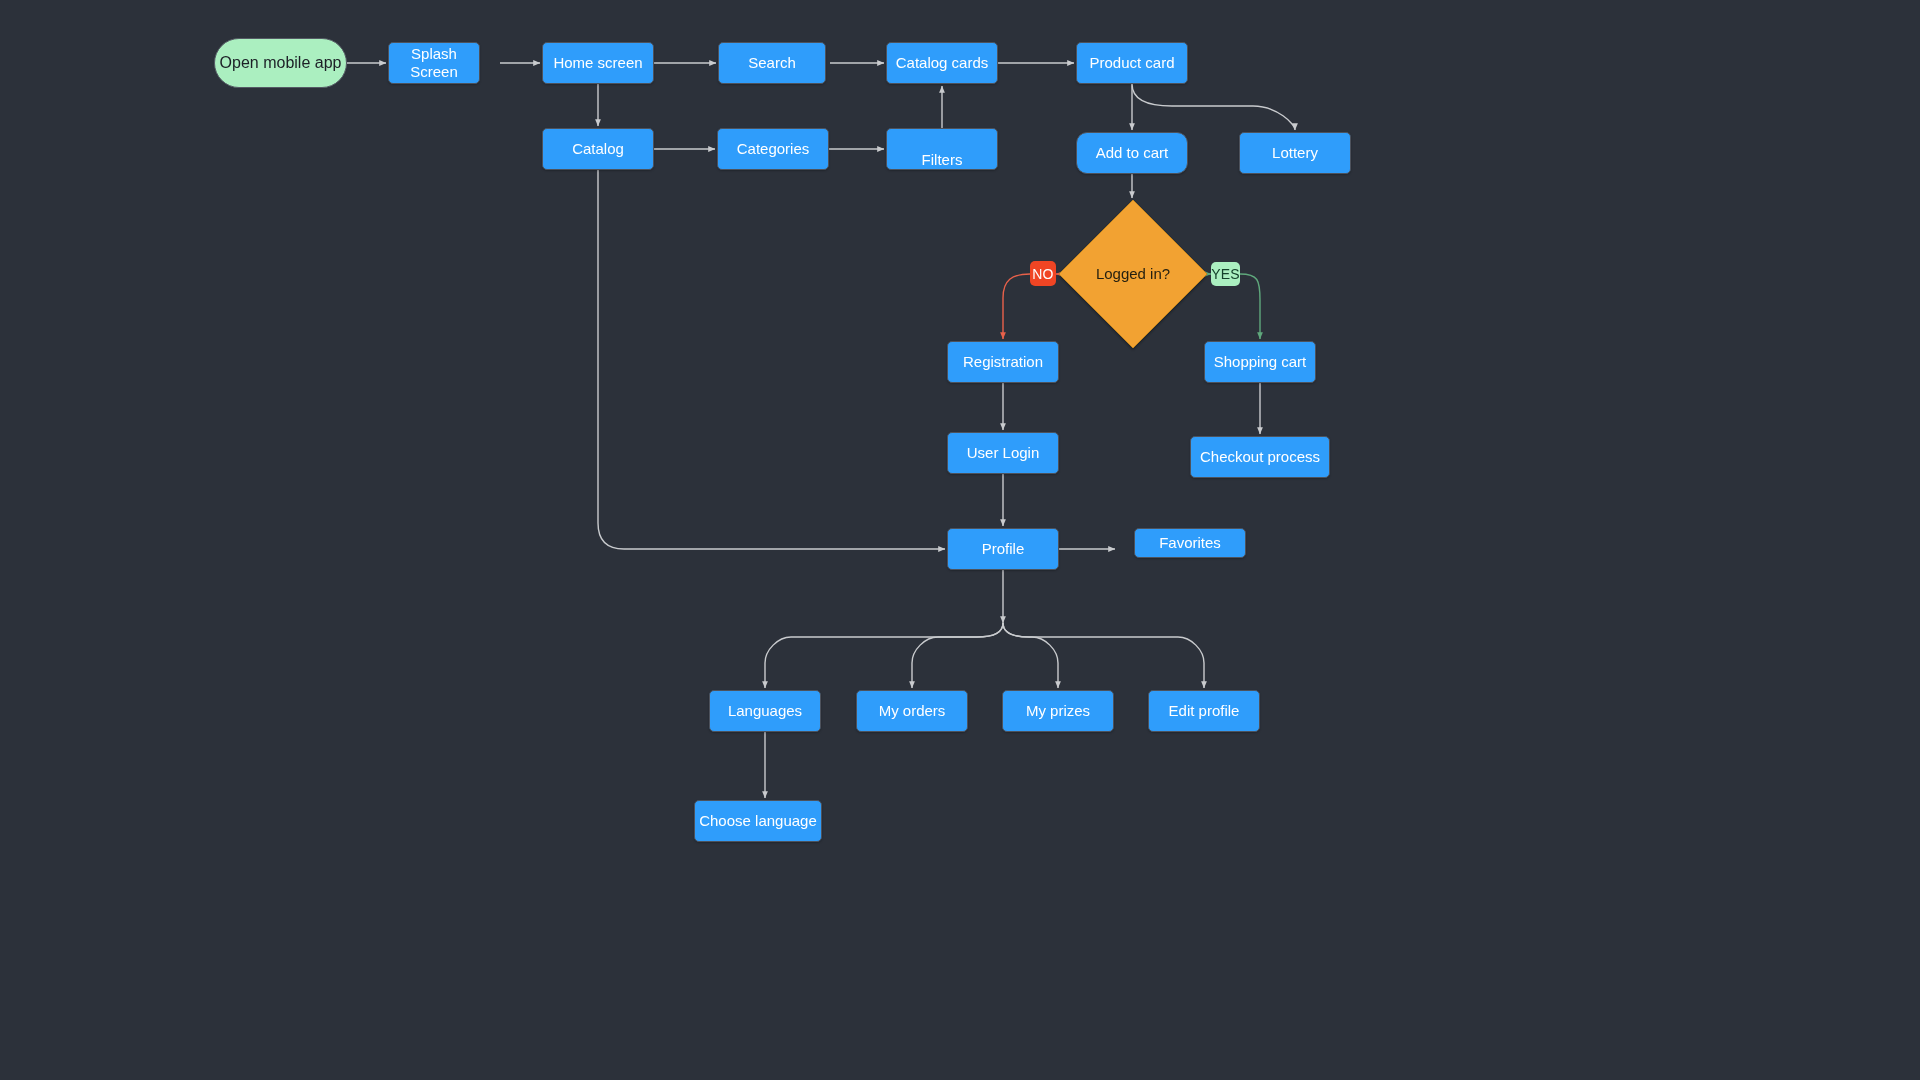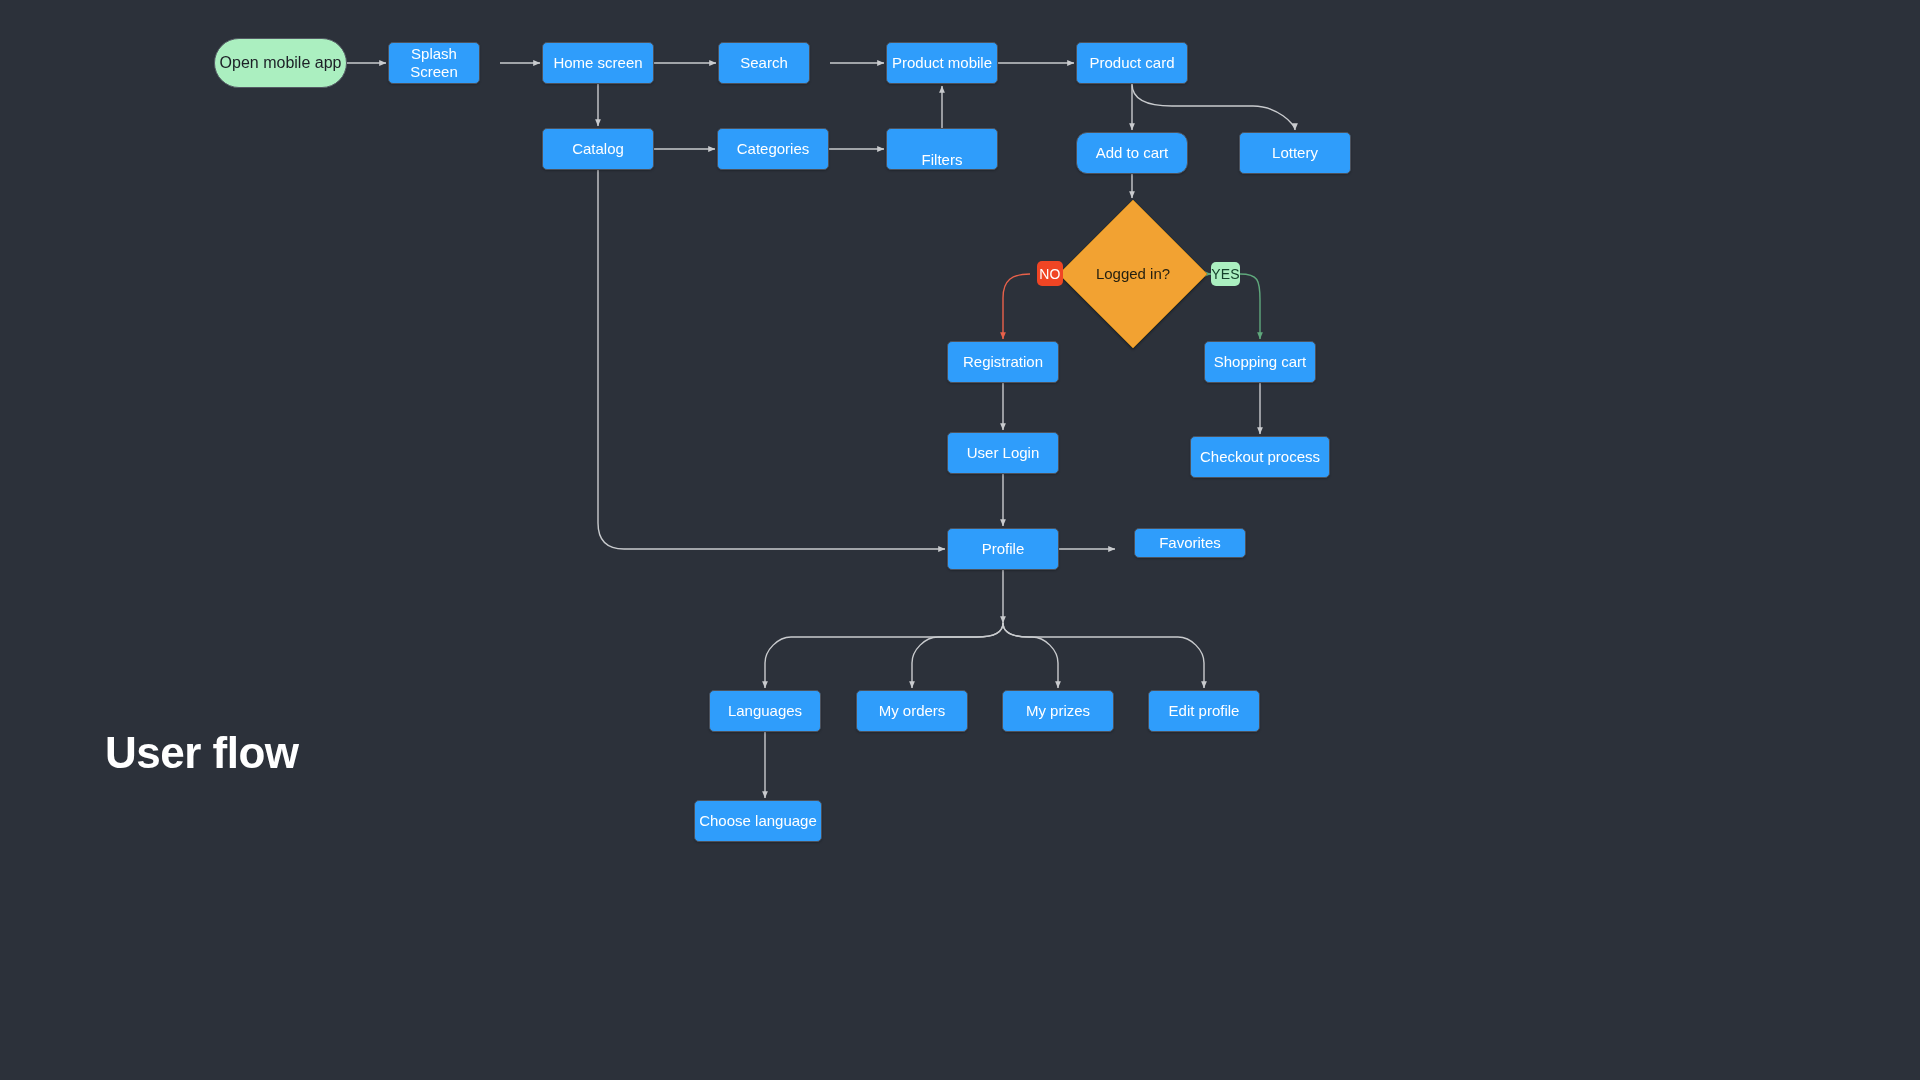--- a/index.html
+++ b/index.html
@@ -69,21 +69,20 @@
     display: flex;
     align-items: center;
     justify-content: center;
     border-radius: 5px;
     font-size: 14px;
     letter-spacing: 0.2px;
   }
   .badge-no {
     background: #f04524;
     color: #ffffff;
-    margin-left: 7px;
   }
   .badge-yes {
     background: #abefc0;
     color: #14412a;
   }
   .page-title {
     position: absolute;
     color: #ffffff;
     font-weight: bold;
     font-size: 44px;
@@ -170,25 +169,25 @@
   <div id="node-layer">
       <div class="node node-start" style="left: 214px; top: 38px; width: 133px; height: 50px;">
         <span>Open mobile app</span>
       </div>
       <div class="node node-process" style="left: 388px; top: 42px; width: 92px; height: 42px;">
         <span>Splash Screen</span>
       </div>
       <div class="node node-process" style="left: 542px; top: 42px; width: 112px; height: 42px;">
         <span>Home screen</span>
       </div>
-      <div class="node node-process" style="left: 718px; top: 42px; width: 92px; height: 42px;">
+      <div class="node node-process" style="left: 718px; top: 42px; width: 108px; height: 42px;">
         <span>Search</span>
       </div>
       <div class="node node-process" style="left: 886px; top: 42px; width: 112px; height: 42px;">
-        <span>Product mobile</span>
+        <span>Catalog cards</span>
       </div>
       <div class="node node-process" style="left: 1076px; top: 42px; width: 112px; height: 42px;">
         <span>Product card</span>
       </div>
       <div class="node node-process" style="left: 542px; top: 128px; width: 112px; height: 42px;">
         <span>Catalog</span>
       </div>
       <div class="node node-process" style="left: 717px; top: 128px; width: 112px; height: 42px;">
         <span>Categories</span>
       </div>
@@ -238,15 +237,14 @@
         <span>Choose language</span>
       </div>
       <div class="badge badge-no" style="left: 1030px; top: 261px; width: 26px; height: 25px;">
         <span>NO</span>
       </div>
       <div class="badge badge-yes" style="left: 1211px; top: 262px; width: 29px; height: 24px;">
         <span>YES</span>
       </div>
     </div>
 
-  <div class="page-title" style="left: 105px; top: 728px;">User flow</div>
 
 </div>
 
 </body></html>

